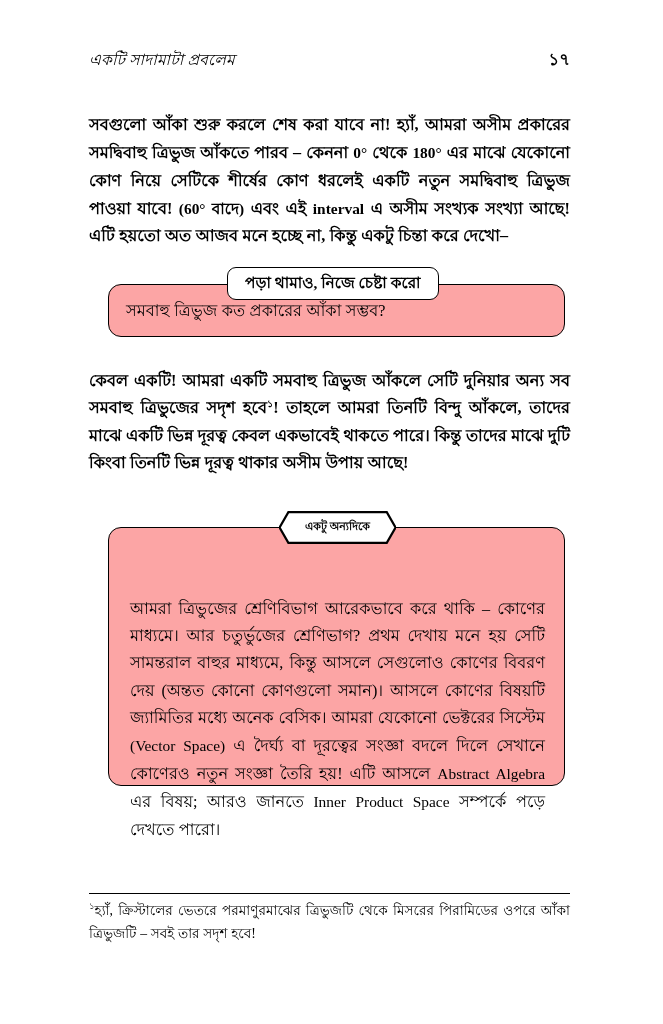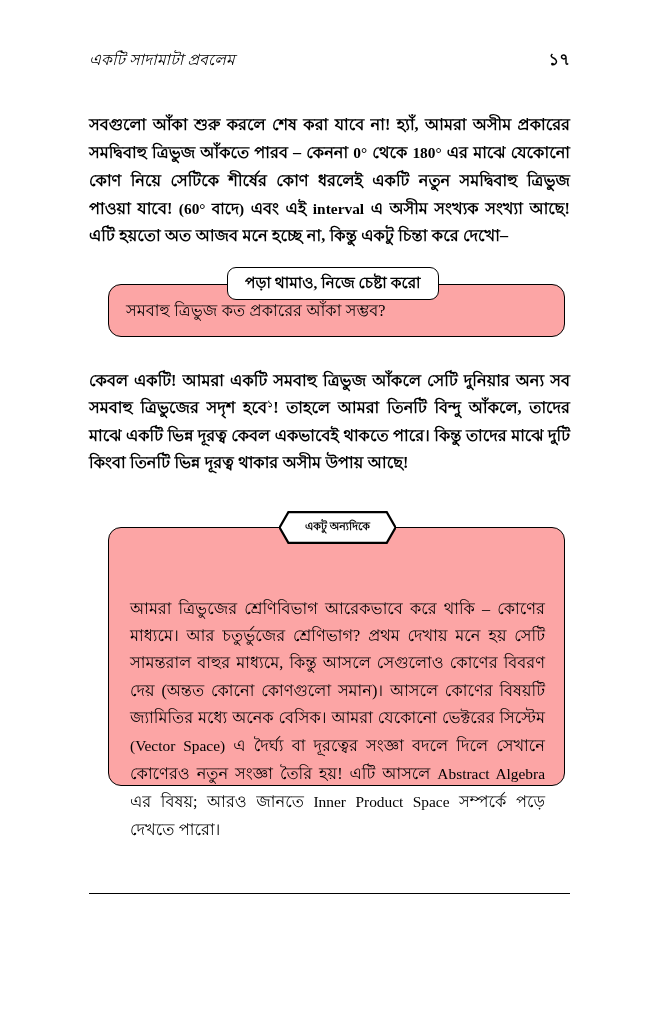--- a/index.html
+++ b/index.html
@@ -213,14 +213,15 @@
           <polygon points="16,1.2 184,1.2 199,16.5 184,31.8 16,31.8 1,16.5" fill="#ffffff" stroke="#000000" stroke-width="2.2" vector-effect="non-scaling-stroke"></polygon>
         </svg>
         <span class="tab-hex-label">একটু অন্যদিকে</span>
       </div>
     </div>
     <div class="callout-body"><span>আমরা ত্রিভুজের শ্রেণিবিভাগ আরেকভাবে করে থাকি – কোণের মাধ্যমে। আর চতুর্ভুজের শ্রেণিভাগ?  প্রথম দেখায় মনে হয় সেটি সামন্তরাল বাহুর মাধ্যমে, কিন্তু আসলে সেগুলোও কোণের বিবরণ দেয় (অন্তত কোনো কোণগুলো সমান)। আসলে কোণের বিষয়টি জ্যামিতির মধ্যে অনেক বেসিক। আমরা যেকোনো ভেক্টরের সিস্টেম </span><span class="serif-term">(Vector Space)</span><span> এ দৈর্ঘ্য বা দূরত্বের সংজ্ঞা বদলে দিলে সেখানে কোণেরও নতুন সংজ্ঞা তৈরি হয়! এটি আসলে </span><span class="serif-term">Abstract Algebra</span><span> এর বিষয়; আরও জানতে </span><span class="serif-term">Inner</span><span> </span><span class="serif-term">Product Space</span><span> সম্পর্কে পড়ে দেখতে পারো।</span></div>
   </div>
 
 
   <div class="footnote-rule"></div>
+  <div class="footnote"><sup class="fn">১</sup><span>হ্যাঁ, ক্রিস্টালের ভেতরে পরমাণুরমাঝের ত্রিভুজটি থেকে মিসরের পিরামিডের ওপরে আঁকা ত্রিভুজটি – সবই তার সদৃশ হবে!</span></div>
 
 </div>
 
 </body></html>

